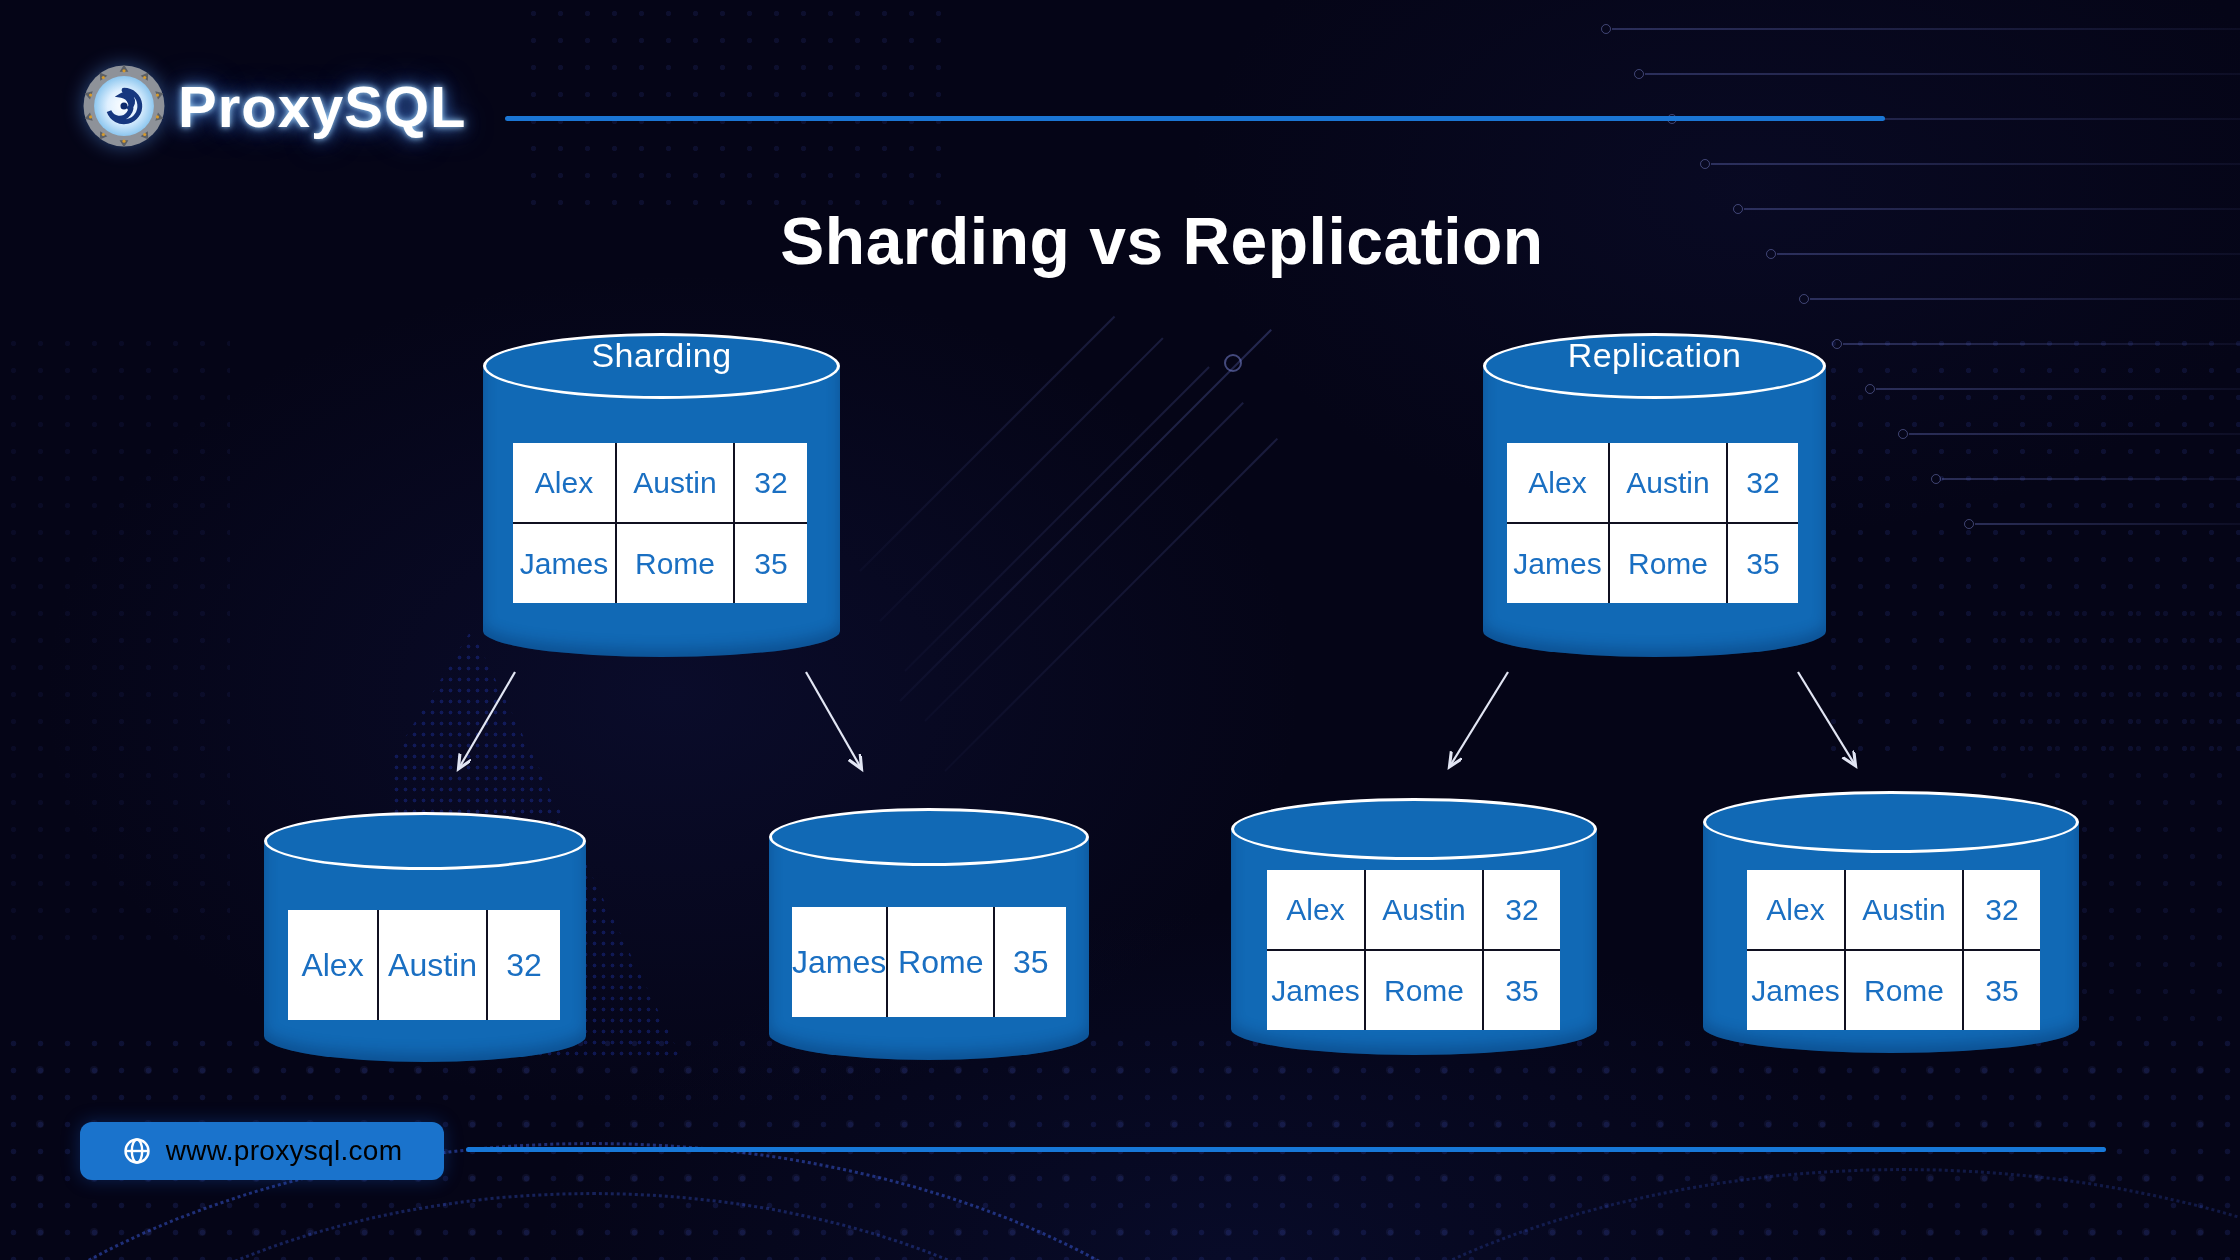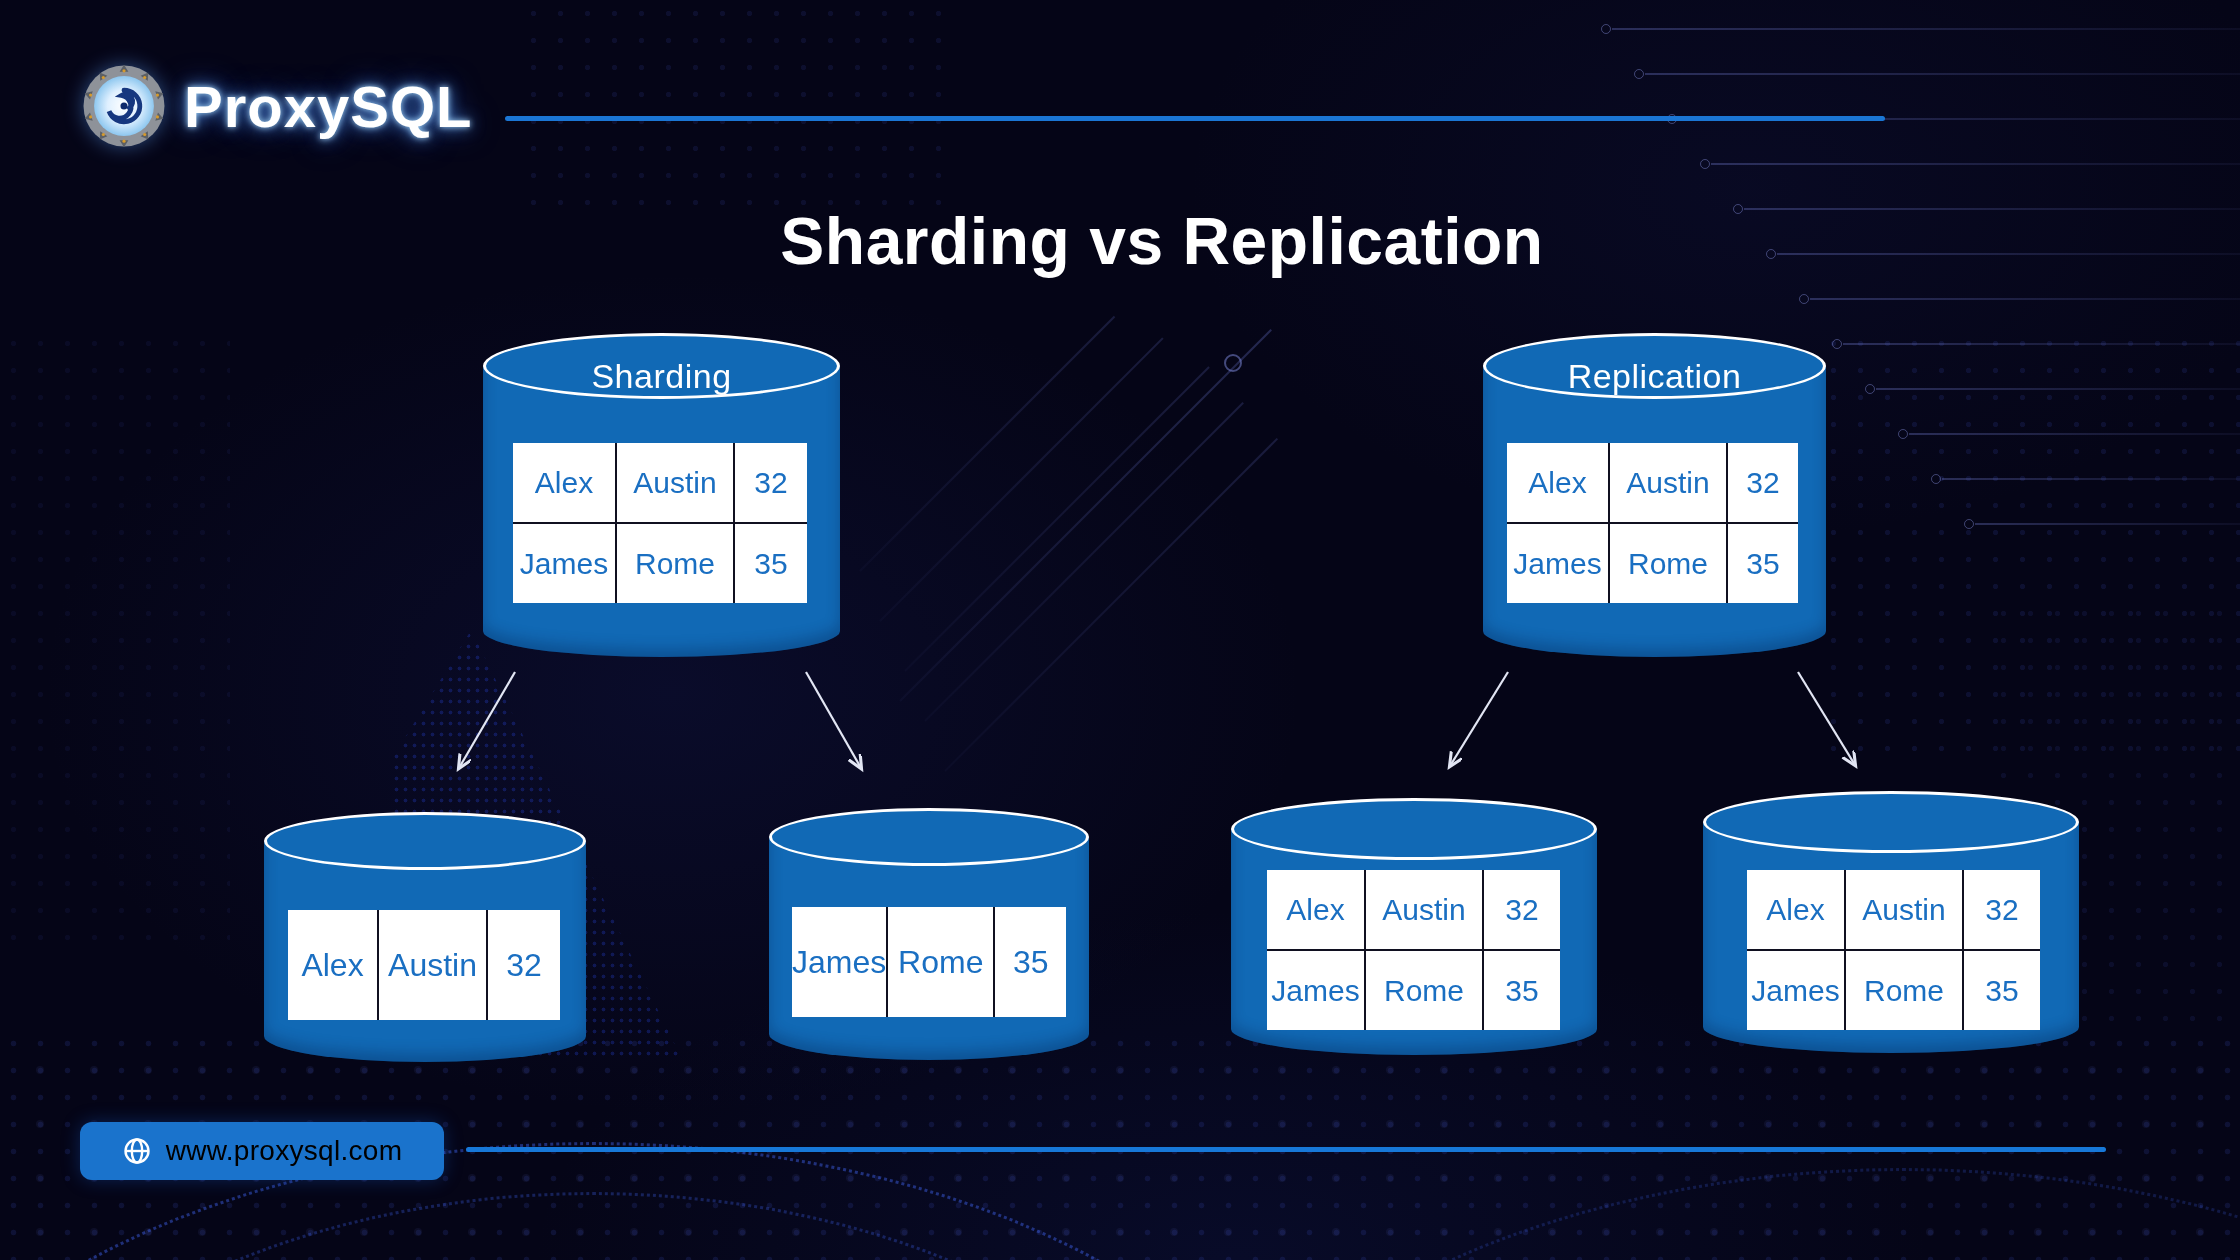--- a/index.html
+++ b/index.html
@@ -35,35 +35,35 @@
   .stairs i{position:absolute;right:0;height:2px;
     background:linear-gradient(90deg, rgba(120,130,220,0.32), rgba(120,130,220,0.07));}
   .stairs i::before{content:"";position:absolute;left:-11px;top:-4px;width:8px;height:8px;border-radius:50%;
     border:1.6px solid rgba(140,150,230,0.42);}
   .circuit{position:absolute;left:850px;top:320px;width:500px;height:720px;pointer-events:none;}
   .circuit i{position:absolute;height:2px;transform:rotate(-45deg);transform-origin:left center;
     background:linear-gradient(90deg, rgba(100,110,200,0.04), rgba(100,110,200,0.22));}
   .circuit-ring{position:absolute;left:1224px;top:354px;width:14px;height:14px;border-radius:50%;
     border:2px solid rgba(130,142,225,0.5);pointer-events:none;}
   
-  .header{position:absolute;left:80px;top:62px;display:flex;align-items:center;gap:16px;}
+  .header{position:absolute;left:80px;top:62px;display:flex;align-items:center;gap:10px;}
   .logo-icon{width:88px;height:88px;filter:drop-shadow(0 0 10px rgba(90,160,255,0.45));}
   .logo-text{font-size:58px;font-weight:700;letter-spacing:1px;color:#ffffff;
     text-shadow:0 0 6px rgba(170,220,255,0.95),0 0 16px rgba(90,160,255,0.75),0 0 30px rgba(60,120,255,0.55);}
   .header-line{position:absolute;left:505px;top:116px;width:1380px;height:5px;background:#1b76d4;border-radius:3px;}
   
   .title{position:absolute;left:742px;top:203px;width:840px;margin:0;text-align:center;
     font-size:66px;font-weight:700;color:#ffffff;letter-spacing:0.5px;}
   
   .cyl{position:absolute;}
   .cyl-body{position:absolute;left:0;right:0;bottom:0;background:#1169b5;
     border-radius:0 0 50% 50% / 0 0 26px 26px;
     box-shadow:inset 0 -8px 14px rgba(0,20,60,0.28);}
   .cyl-top{position:absolute;left:0;right:0;top:0;background:#1169b5;border-radius:50%;
-    border:3px solid #ffffff;box-sizing:border-box;display:flex;align-items:flex-end;justify-content:center;}
+    border:3px solid #ffffff;box-sizing:border-box;display:flex;align-items:flex-start;justify-content:center;}
   .cyl-label{color:#ffffff;font-size:34px;font-weight:500;letter-spacing:0.5px;}
   .data-table{position:absolute;border-collapse:collapse;border-style:hidden;}
   .data-table td{background:#ffffff;border:2px solid #101020;text-align:center;vertical-align:middle;
     color:#1a6fc2;font-weight:500;padding:0;}
   .t-parent td{font-size:30px;}
   .t-child td{font-size:32px;}
   
   .arrows{position:absolute;left:0;top:0;width:2240px;height:1260px;pointer-events:none;}
   
   .site-btn{position:absolute;left:80px;top:1122px;width:364px;height:58px;border-radius:12px;

